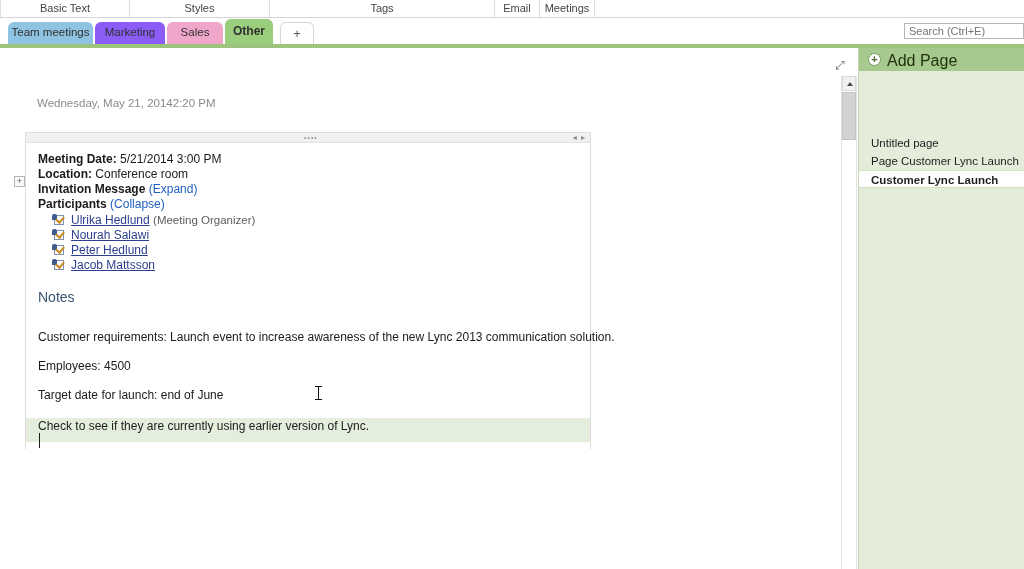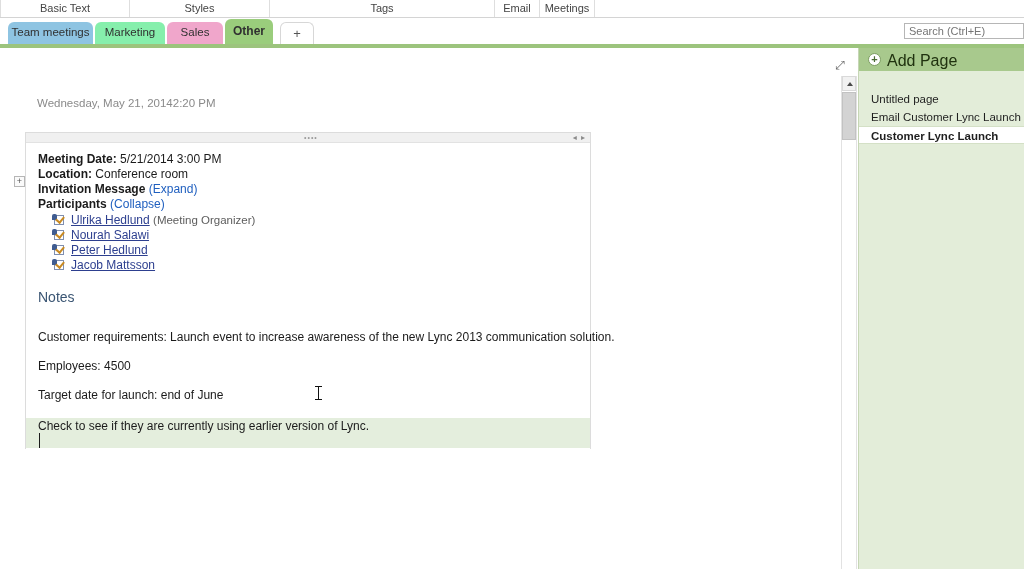--- a/index.html
+++ b/index.html
@@ -225,21 +225,21 @@
     left: 12px;
     font-size: 12px;
     color: #1b1b1b;
     white-space: nowrap;
   }
   .note-highlight {
     position: absolute;
     left: 0px;
     width: 100%;
     background: #e4eedd;
-    height: 30px;
+    height: 24px;
     line-height: 16px;
   }
   .note-highlight span {
     position: absolute;
     left: 12px; top: 0;
     font-size: 12px;
     color: #1b1b1b;
     white-space: nowrap;
   }
   .text-caret {
@@ -291,20 +291,21 @@
     left: 0;
     width: 100%;
     height: 18px;
     line-height: 18px;
     font-size: 11.5px;
     color: #1f1f1f;
     padding-left: 12px;
     box-sizing: border-box;
     white-space: nowrap;
     overflow: hidden;
+    margin-top: 44px;
   }
   .page-item.selected {
     background: #ffffff;
     font-weight: bold;
     border-top: 1px solid #d4e0c6;
     border-bottom: 1px solid #d4e0c6;
   }
 
   
   .searchbox {
@@ -409,21 +410,21 @@
   </div>
   <div class="ribbon-group" style="left:540px;width:55px;">
     <span>Meetings</span>
   </div>
 </div>
 
 <div class="tabbar">
   <div class="tab" style="left:8px;width:85px;background:#8EC4E2;">
     <span>Team meetings</span>
   </div>
-  <div class="tab" style="left:95px;width:70px;background:#86efac;">
+  <div class="tab" style="left:95px;width:70px;background:#8b5cf6;">
     <span>Marketing</span>
   </div>
   <div class="tab" style="left:167px;width:56px;background:#F0A6CB;">
     <span>Sales</span>
   </div>
   <div class="tab active" style="left:225px;width:48px;background:#9ACD7C;">
     <span>Other</span>
   </div>
   <div class="tab addtab" style="left:280px;width:34px;">
     <span>+</span>
@@ -522,21 +523,21 @@
 <div class="pagepanel">
   <div class="addpage">
     <span class="plus">+</span>
     <span class="lbl">Add Page</span>
   </div>
 
   <div class="page-item" style="top:42px;">
     <span>Untitled page</span>
   </div>
   <div class="page-item" style="top:60px;">
-    <span>Email Customer Lync Launch</span>
+    <span>Page Customer Lync Launch</span>
   </div>
   <div class="page-item selected" style="top:78px;">
     <span>Customer Lync Launch</span>
   </div>
 </div>
 
 <div class="cursor-ibeam">
   <div class="cap-t"></div>
     <div class="stem"></div>
     <div class="cap-b"></div>

